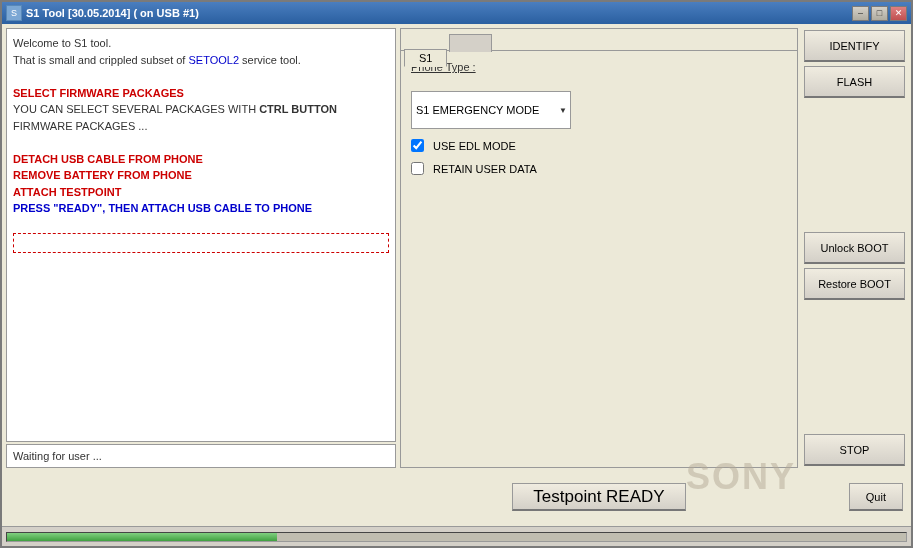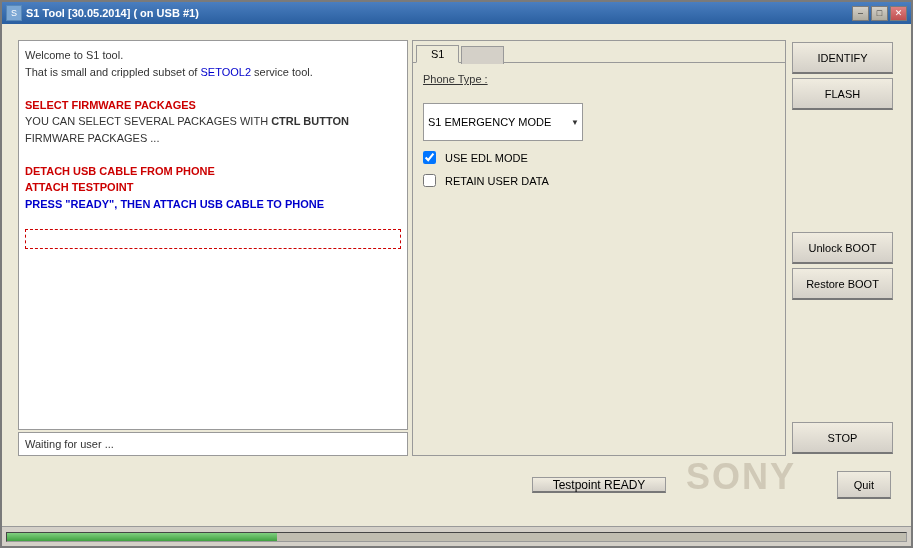--- a/index.html
+++ b/index.html
@@ -73,21 +73,21 @@
       background: linear-gradient(to bottom, #e08080, #c05050);
       color: white;
     }
 
     
     .main-content {
       flex: 1;
       display: flex;
       flex-direction: column;
       background: #ece9d8;
-      padding: 16px;
+      padding: 4px;
       gap: 4px;
     }
 
     
     .top-area {
       flex: 1;
       display: flex;
       gap: 4px;
     }
 
@@ -137,21 +137,21 @@
       gap: 2px;
     }
     .tab {
       padding: 2px 14px;
       background: #ece9d8;
       border: 1px solid #999;
       border-bottom: none;
       font-size: 11px;
       cursor: pointer;
       position: relative;
-      top: 1px;
+      top: 17px;
     }
     .tab.active {
       background: #ece9d8;
       border-bottom: 1px solid #ece9d8;
       z-index: 1;
     }
     .tab.inactive {
       background: #d4d0c8;
       top: 2px;
     }
@@ -266,26 +266,26 @@
     }
 
     .bottom-middle {
       flex: 1;
       display: flex;
       align-items: center;
       justify-content: center;
     }
 
     .ready-btn {
-      height: 16px;
+      height: 28px;
       padding: 0 20px;
       background: linear-gradient(to bottom, #f0ece0, #d4d0c8);
       border: 1px solid #999;
       border-bottom: 2px solid #777;
-      font-size: 12px;
+      font-size: 17px;
       cursor: pointer;
     }
 
     .bottom-right {
       flex: 0 0 105px;
       display: flex;
       align-items: center;
       justify-content: flex-end;
     }
 
@@ -370,20 +370,21 @@
             <span>That is small and crippled subset of </span><span class="text-link">SETOOL2</span><span> service tool.</span>
           </p>
           <br>
           <p class="text-red-heading">SELECT FIRMWARE PACKAGES</p>
           <p class="text-normal">
             <span>YOU CAN SELECT SEVERAL PACKAGES WITH </span><span class="text-bold">CTRL BUTTON</span>
           </p>
           <p class="text-normal">FIRMWARE PACKAGES ...</p>
           <br>
           <p class="text-red text-bold">DETACH USB CABLE FROM PHONE</p>
+          <p class="text-red text-bold">REMOVE BATTERY FROM PHONE</p>
           <p class="text-red text-bold">ATTACH TESTPOINT</p>
           <p class="text-blue text-bold">PRESS "READY", THEN ATTACH USB CABLE TO PHONE</p>
           <br>
           <div style="border: 1px dashed #cc0000; height: 20px;"></div>
         </div>
         <div class="status-bar-left">
           <span>Waiting for user ...</span>
         </div>
       </div>
 

